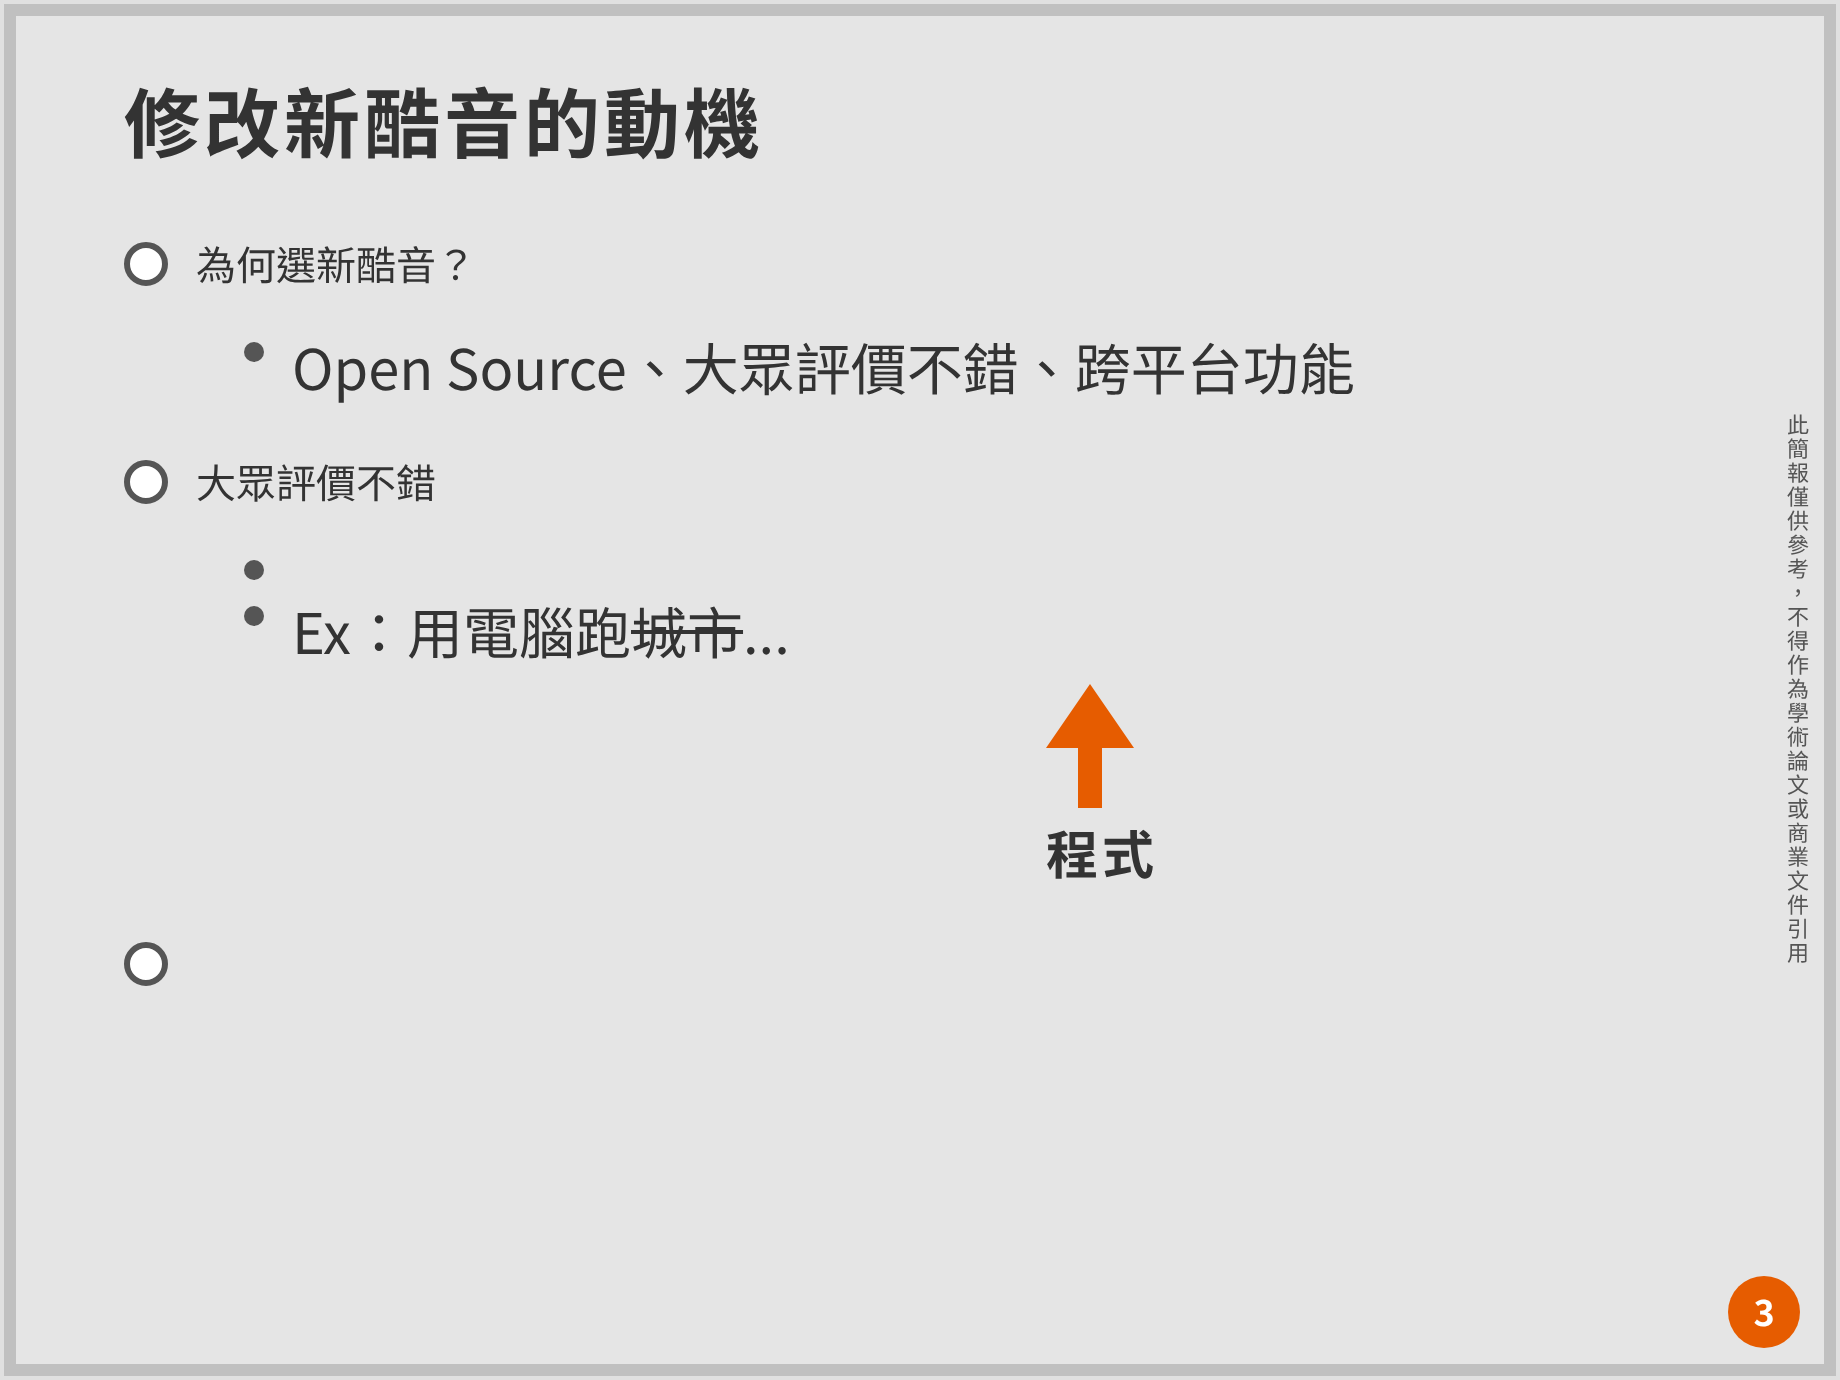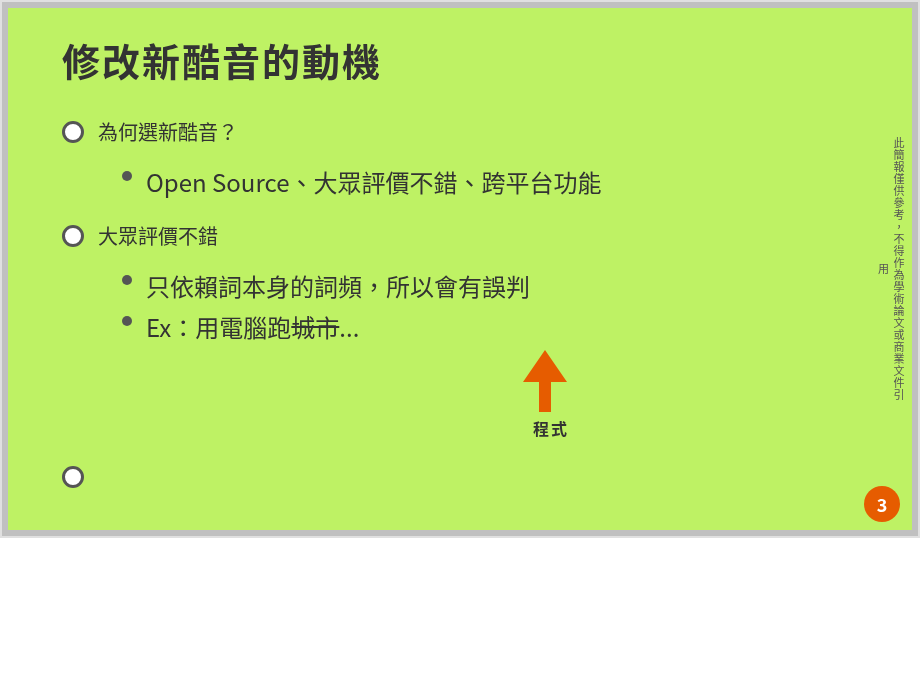--- a/index.html
+++ b/index.html
@@ -8,22 +8,22 @@
       width: 920px;
       height: 690px;
       background: #fff;
       font-family: 'Microsoft JhengHei', 'PingFang TC', 'Noto Sans CJK TC', Arial, sans-serif;
       overflow: hidden;
       position: relative;
     }
 
     .slide {
       width: 920px;
-      height: 538px;
-      background: #bef264;
+      height: 690px;
+      background: #e5e5e5;
       border: 2px solid #e0e0e0;
       position: relative;
       padding: 30px 50px 30px 50px;
     }
 
     
     .slide::before {
       content: '';
       position: absolute;
       top: 0; left: 0; right: 0;
@@ -86,21 +86,21 @@
       flex-shrink: 0;
       margin-top: 4px;
       background: #fff;
     }
 
     .bullet-sub {
       display: flex;
       align-items: flex-start;
       margin-left: 60px;
       margin-bottom: 6px;
-      font-size: 24px;
+      font-size: 28px;
       color: #333;
     }
 
     .bullet-dot {
       width: 10px;
       height: 10px;
       background: #555;
       border-radius: 50%;
       margin-right: 14px;
       flex-shrink: 0;
@@ -135,21 +135,21 @@
       margin-bottom: 0;
     }
 
     .arrow-shaft {
       width: 12px;
       height: 30px;
       background: #e65c00;
     }
 
     .arrow-label {
-      font-size: 16px;
+      font-size: 26px;
       font-weight: bold;
       color: #333;
       margin-top: 4px;
       letter-spacing: 2px;
       margin-left: 12px;
     }
 
     
     .vertical-text-container {
       position: absolute;
@@ -212,21 +212,20 @@
       </div>
     </div>
 
     <div class="section">
       <div class="bullet-main">
         <div class="bullet-circle"></div>
         <span>大眾評價不錯</span>
       </div>
       <div class="bullet-sub">
         <div class="bullet-dot"></div>
-        <span>只依賴詞本身的詞頻，所以會有誤判</span>
       </div>
       <div class="bullet-sub">
         <div class="bullet-dot"></div>
         <span>
           Ex：用電腦跑<span class="strikethrough">城市</span>...
         </span>
       </div>
 
       <div class="arrow-area">
         <div class="arrow-up"></div>

